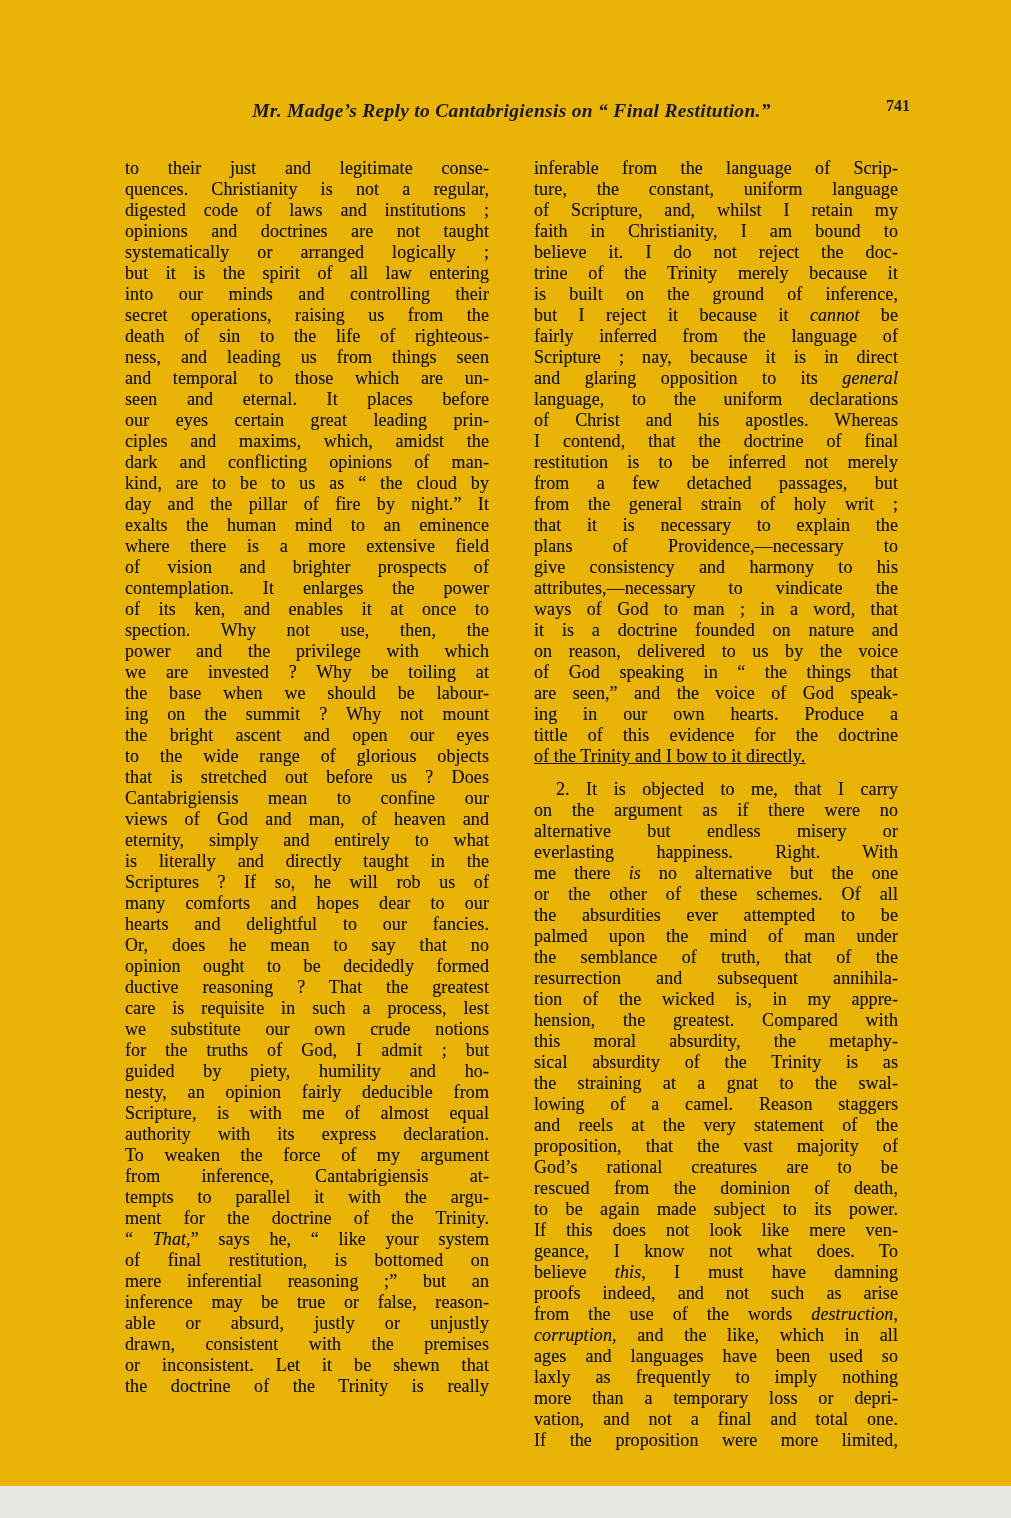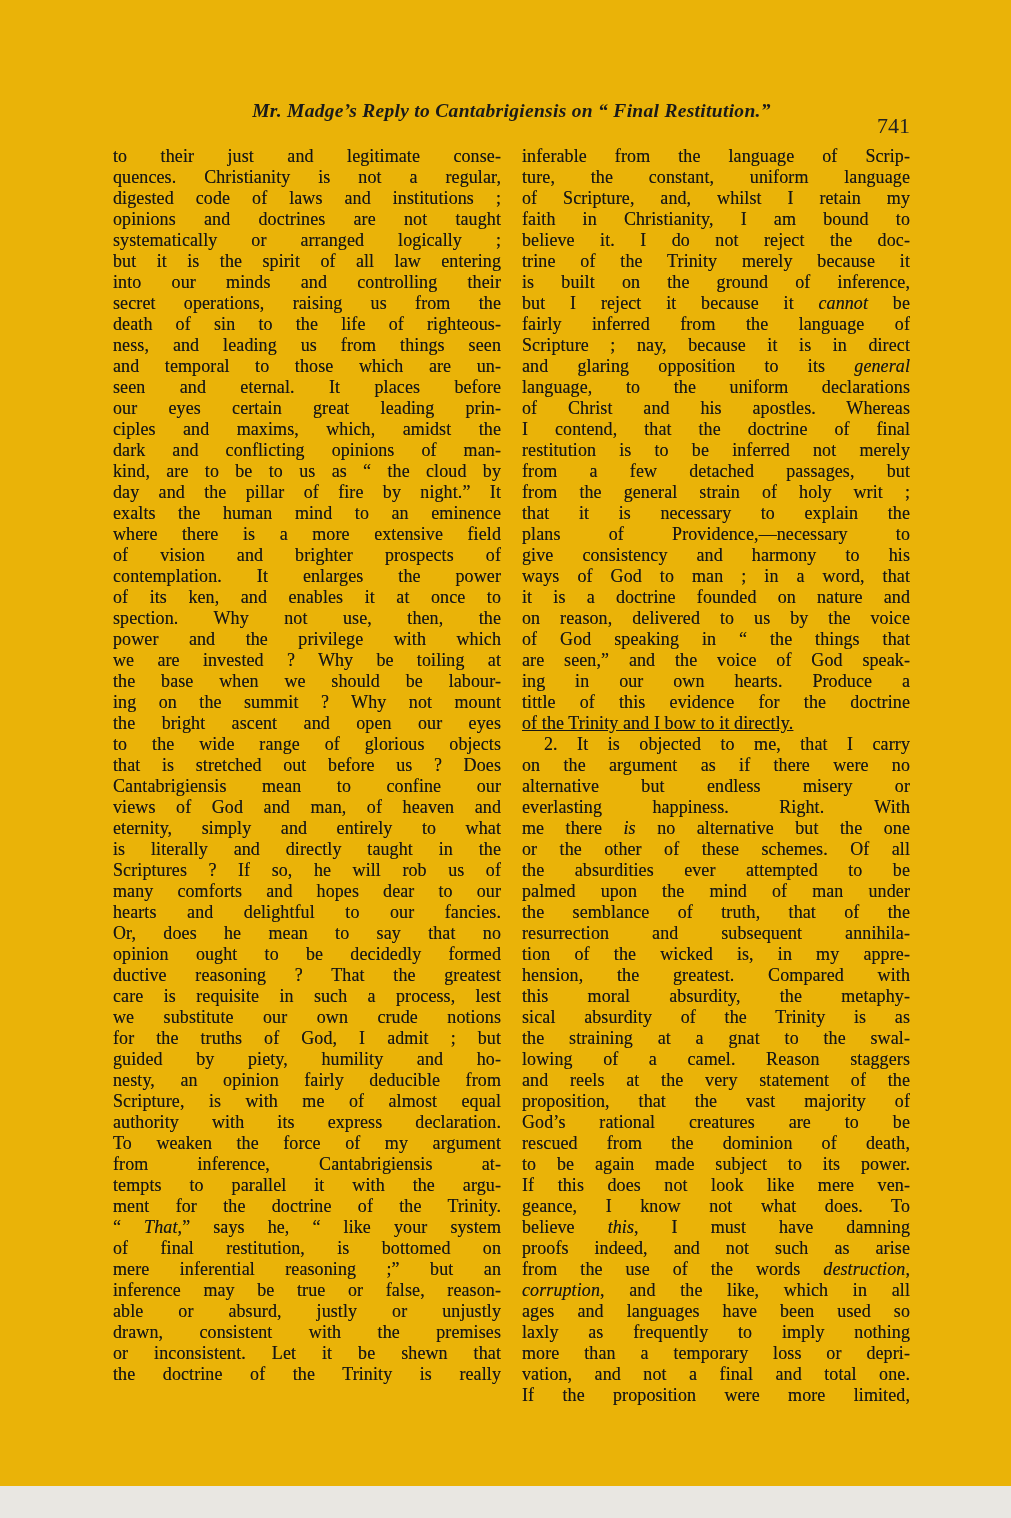--- a/index.html
+++ b/index.html
@@ -15,30 +15,30 @@
     position:absolute;top:97px;left:113px;width:797px;height:34px;
   }
   .head-title{
     display:block;text-align:center;
     font-style:italic;font-weight:700;
     font-size:19.5px;line-height:28px;
     letter-spacing:.3px;
     color:#1a1a1a;
   }
   .page-number{
-    position:absolute;right:0;top:16px;
-    font-size:22px;font-weight:400;
+    position:absolute;right:0;top:0;
+    font-size:16px;font-weight:700;
     color:#222;
   }
   .columns{
     position:absolute;top:146px;left:113px;width:797px;
     display:flex;gap:21px;
   }
   .column{width:388px;}
-  .paragraph{margin:0;}
+  .paragraph{margin:12px;}
   .line{
     font-size:18px;line-height:21px;
     text-align:justify;
     -moz-text-align-last:justify;
     text-align-last:justify;
     white-space:normal;
     letter-spacing:.1px;
     text-shadow:0 0 .35px rgba(20,20,20,.55);
   }
   .line.par-end{
@@ -135,20 +135,21 @@
           <div class="line">and glaring opposition to its <i>general</i></div>
           <div class="line">language, to the uniform declarations</div>
           <div class="line">of Christ and his apostles.  Whereas</div>
           <div class="line">I contend, that the doctrine of final</div>
           <div class="line">restitution is to be inferred not merely</div>
           <div class="line">from a few detached passages, but</div>
           <div class="line">from the general strain of holy writ ;</div>
           <div class="line">that it is necessary to explain the</div>
           <div class="line">plans of Providence,—necessary to</div>
           <div class="line">give consistency and harmony to his</div>
+          <div class="line">attributes,—necessary to vindicate the</div>
           <div class="line">ways of God to man ; in a word, that</div>
           <div class="line">it is a doctrine founded on nature and</div>
           <div class="line">on reason, delivered to us by the voice</div>
           <div class="line">of God speaking in “ the things that</div>
           <div class="line">are seen,” and the voice of God speak-</div>
           <div class="line">ing in our own hearts.  Produce a</div>
           <div class="line">tittle of this evidence for the doctrine</div>
           <div class="line par-end">of the Trinity and I bow to it directly.</div>
         </div>
         <div class="paragraph indented">

